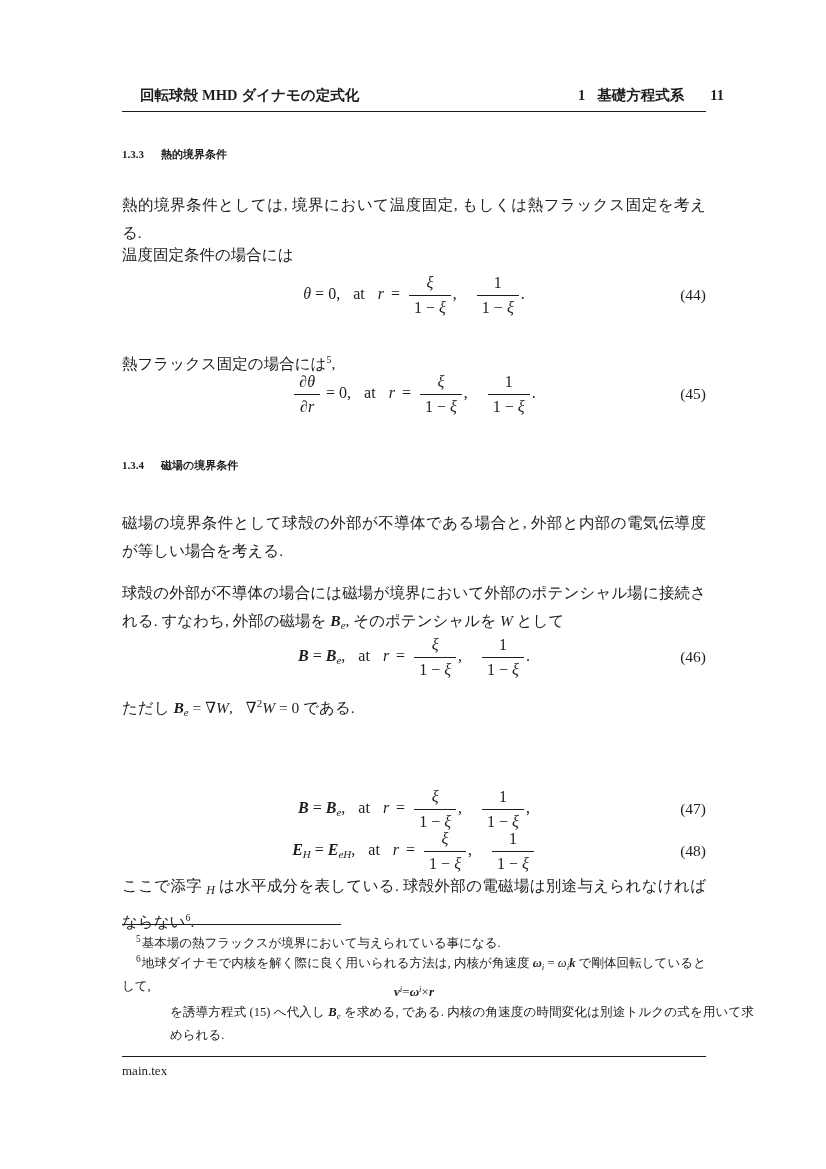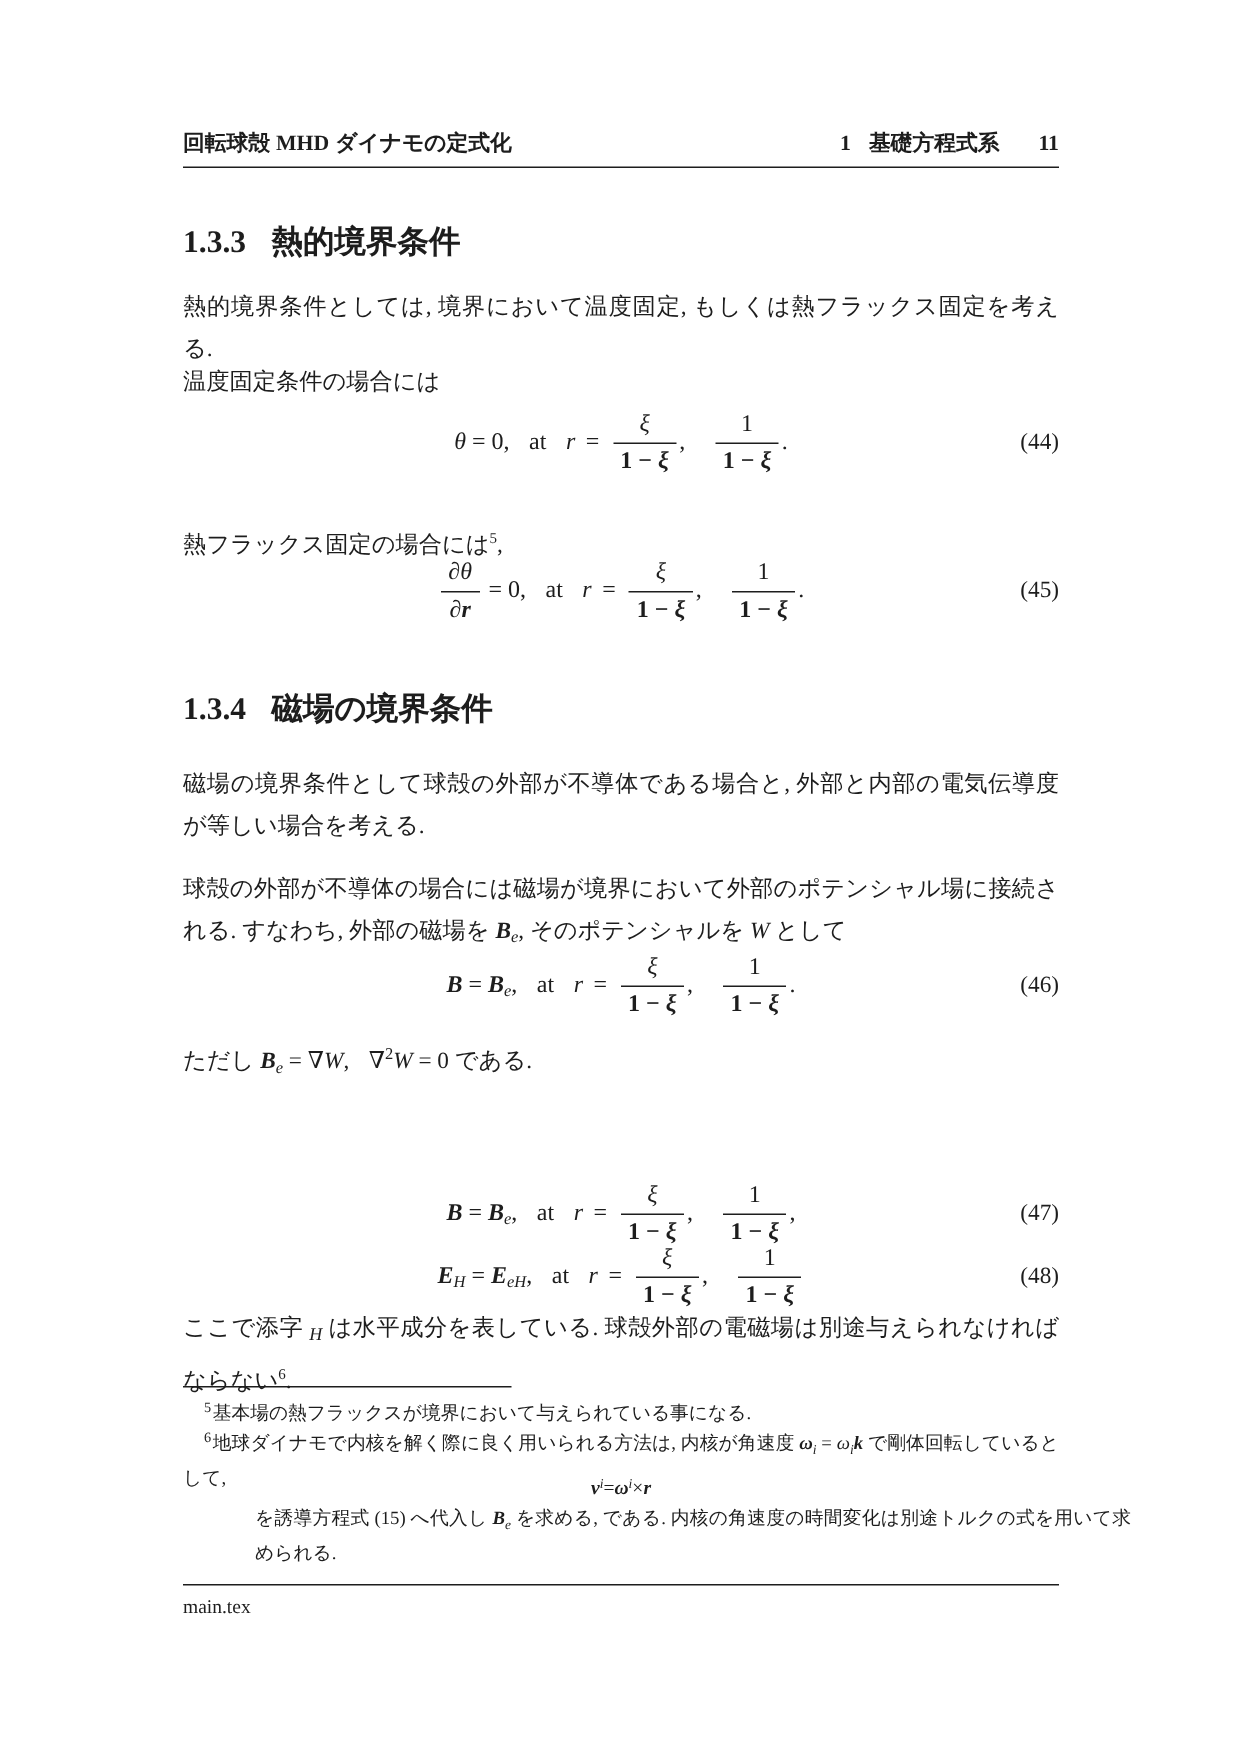--- a/index.html
+++ b/index.html
@@ -11,54 +11,54 @@
 
   
   .pheader{display:flex;justify-content:space-between;align-items:baseline;font-size:14.5px;}
   .gjp{font-family:"Liberation Sans","DejaVu Sans",sans-serif;font-weight:bold;}
   .blat{font-weight:bold;}
   .chnum{margin-right:12px;}
   .pagenum{margin-left:26px;}
   .pfooter{display:flex;justify-content:space-between;font-size:13px;}
 
   
-  .heading{font-size:21px;white-space:nowrap;}
+  .heading{font-size:11px;white-space:nowrap;}
   .hnum{font-weight:bold;margin-right:17px;}
   .htitle{font-family:"Liberation Sans","DejaVu Sans",sans-serif;font-weight:bold;}
 
   
   .body{font-size:15.5px;line-height:28px;text-align:justify;margin:0;}
   .fn{font-size:12.5px;line-height:18.5px;text-align:justify;margin:0;}
   .supref{font-size:10px;vertical-align:6px;}
   .fnmark{font-size:9.5px;vertical-align:5px;margin-right:1px;}
 
   
   .mi{font-style:italic;}
   .mbi{font-style:italic;font-weight:bold;}
   .sub{font-size:11px;font-style:italic;vertical-align:-3px;}
   .isub{font-size:12px;font-style:italic;vertical-align:-3px;}
   .msup{font-size:11px;vertical-align:6px;}
   .equation{display:flex;align-items:center;justify-content:center;}
   .eq-body{font-size:16px;}
   .eq-tag{position:absolute;right:0;top:50%;transform:translateY(-50%);font-size:15.5px;}
   .frac{display:inline-block;vertical-align:middle;text-align:center;line-height:1.25;margin:0 2px;}
   .fnum{display:block;padding:0 5px 2px;border-bottom:1.2px solid #1d1d1d;}
-  .fden{display:block;padding:2px 5px 0;font-weight:bold;}
+  .fden{display:block;padding:2px 5px 0;}
   .at{margin:0 13px;}
   .rel{margin:0 7px;}
   .gap2{margin-left:20px;}
   .quad{margin-left:13px;}
   .fneq{display:flex;justify-content:center;font-size:13px;}
 </style>
 </head>
 <body>
 
 <div class="page">
 
-  <div class="abs col pheader" style="top:86px;">
+  <div class="abs col pheader" style="top:86px;margin-left:18px;">
     <div>
       <span class="gjp">回転球殻 </span><span class="blat">MHD</span><span class="gjp"> ダイナモの定式化</span>
     </div>
     <div>
       <span class="blat chnum">1</span><span class="gjp">基礎方程式系</span><span class="blat pagenum">11</span>
     </div>
   </div>
   <div class="abs col rule" style="top:111px;"></div>
 
   <div class="abs col heading" style="top:147px;">

